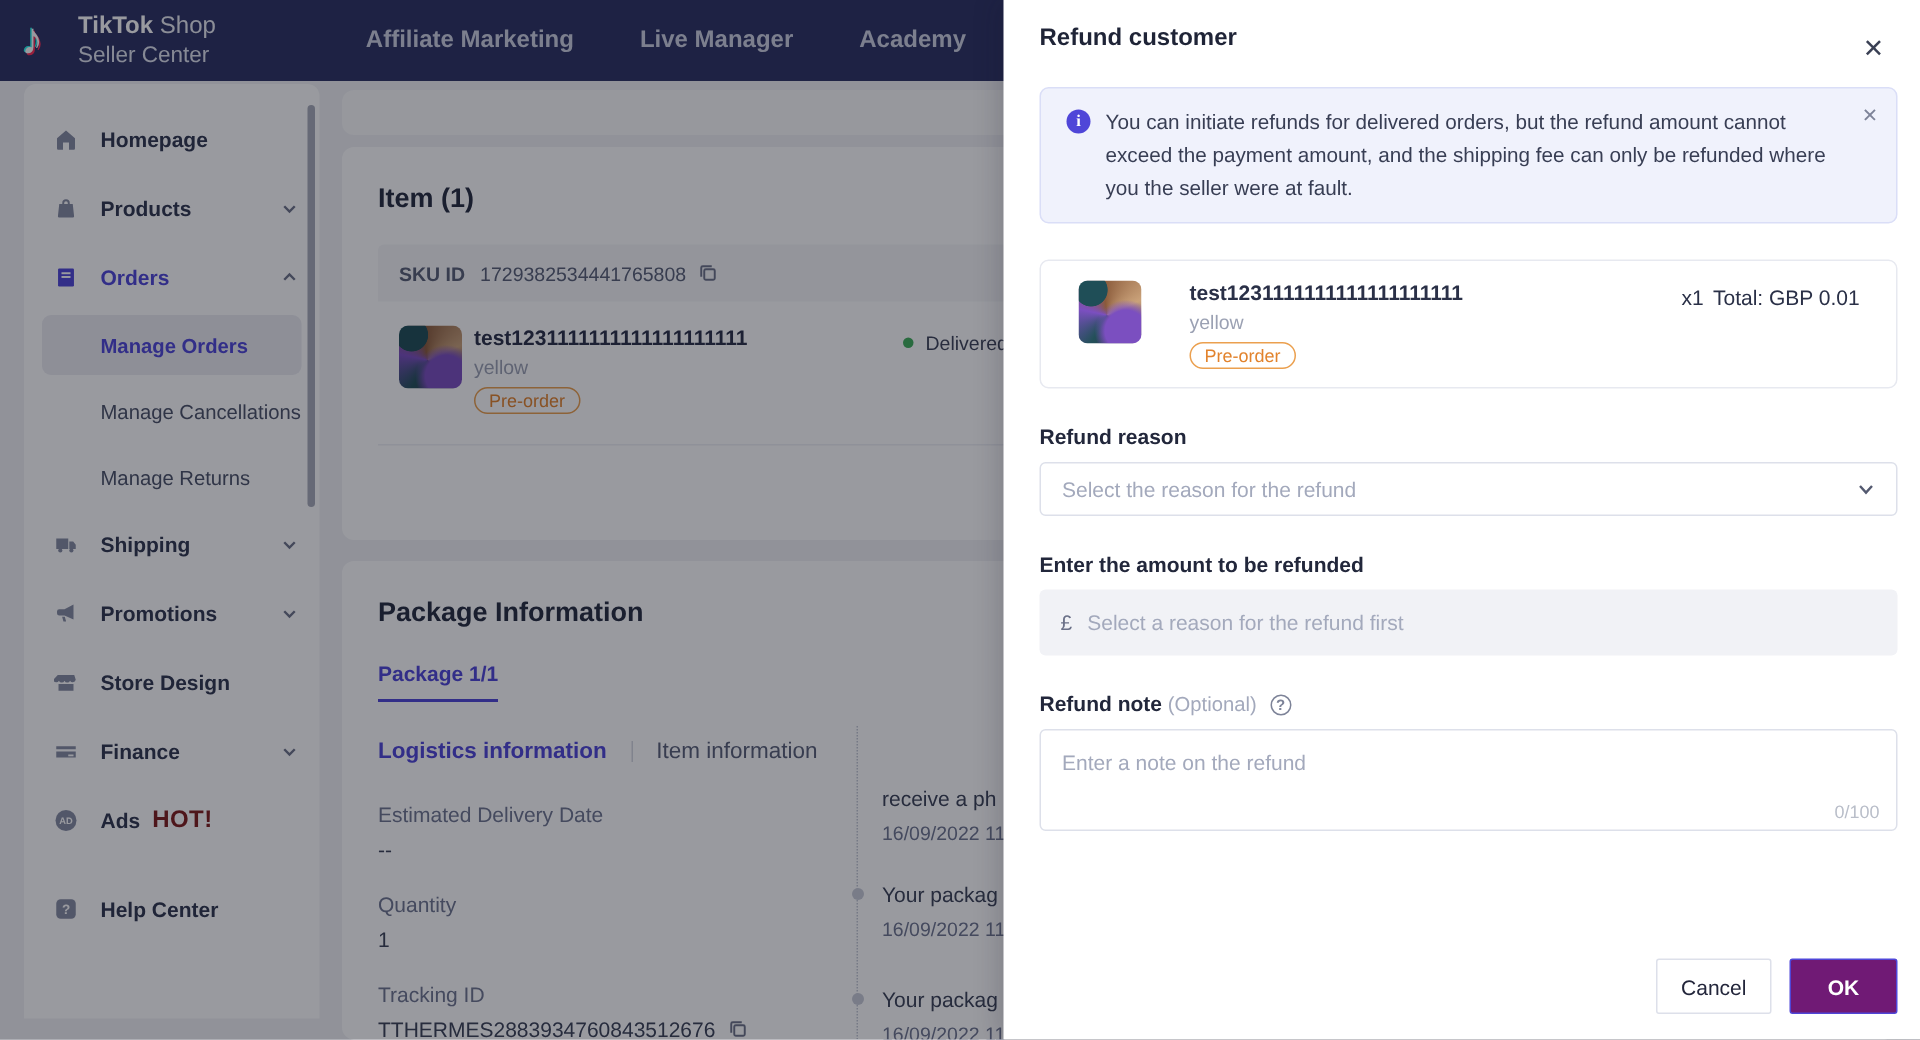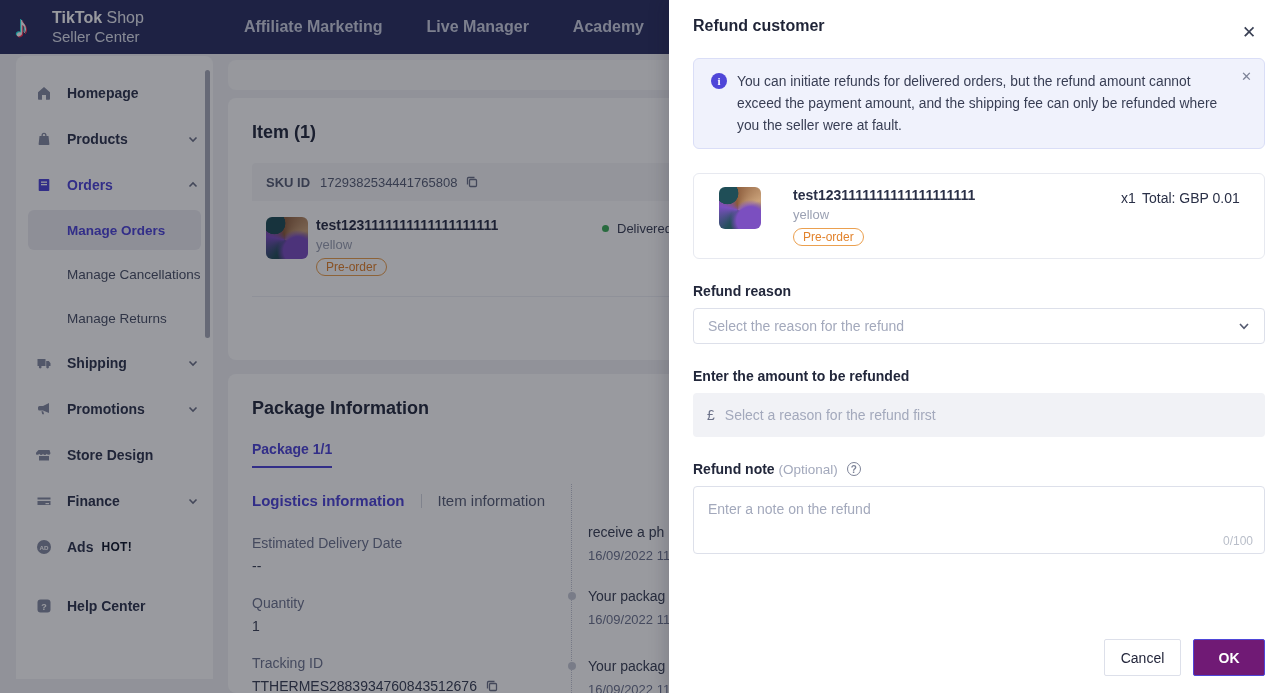--- a/index.html
+++ b/index.html
@@ -25,21 +25,21 @@
   .sidebar { position:absolute; left:16px; top:56px; width:197px; height:623px; background:#ffffff; border-radius:8px 8px 0 0; z-index:2; padding-top:14px; }
   .s-scroll { position:absolute; right:3px; top:14px; width:5px; height:268px; border-radius:3px; background:#a7abb8; }
   .s-item { display:flex; align-items:center; height:46px; padding:0 14px 0 20px; color:#2f364f; font-size:14px; font-weight:600; cursor:pointer; }
   .s-item .nicon { width:16px; height:16px; margin-right:15px; color:#868ca2; flex:0 0 16px; }
   .s-item .chev { margin-left:auto; color:#6d7389; display:flex; }
   .s-item.active-parent { color:#4f46d8; }
   .s-item.active-parent .nicon { color:#4f46d8; }
   .s-sub { display:flex; align-items:center; height:44px; padding-left:51px; font-size:13.5px; color:#4b5268; cursor:pointer; }
   .s-sub-active-wrap { padding:0 12px; height:44px; display:flex; align-items:center; cursor:pointer; }
   .s-sub-active { background:#ececf2; border-radius:6px; width:100%; height:40px; display:flex; align-items:center; padding-left:39px; color:#4f46d8; font-weight:700; font-size:13.5px; }
-  .hot { color:#0f172a; font-size:12px; font-weight:700; margin-left:8px; letter-spacing:.3px; }
+  .hot { color:#7f1d1d; font-size:16px; font-weight:700; margin-left:8px; letter-spacing:.3px; }
   .mt12 { margin-top:13px; }
 
   
   .main { position:absolute; left:228px; top:54px; width:1036px; height:639px; z-index:1; }
   .strip { position:absolute; left:0; top:6px; width:100%; height:30px; background:#fbfbfc; border-radius:8px; }
   .card { position:absolute; background:#fff; border-radius:8px; width:100%; }
   .card.item-card { top:44px; height:262px; padding:24px; }
   .card.pkg-card { top:320px; height:319px; padding:24px; }
   .card-title { font-size:18px; font-weight:700; color:#252b3f; }
   .sku-row { margin-top:20px; background:#f6f7f9; border-radius:4px 4px 0 0; height:38px; display:flex; align-items:center; padding-left:14px; font-size:13px; color:#585f76; }

